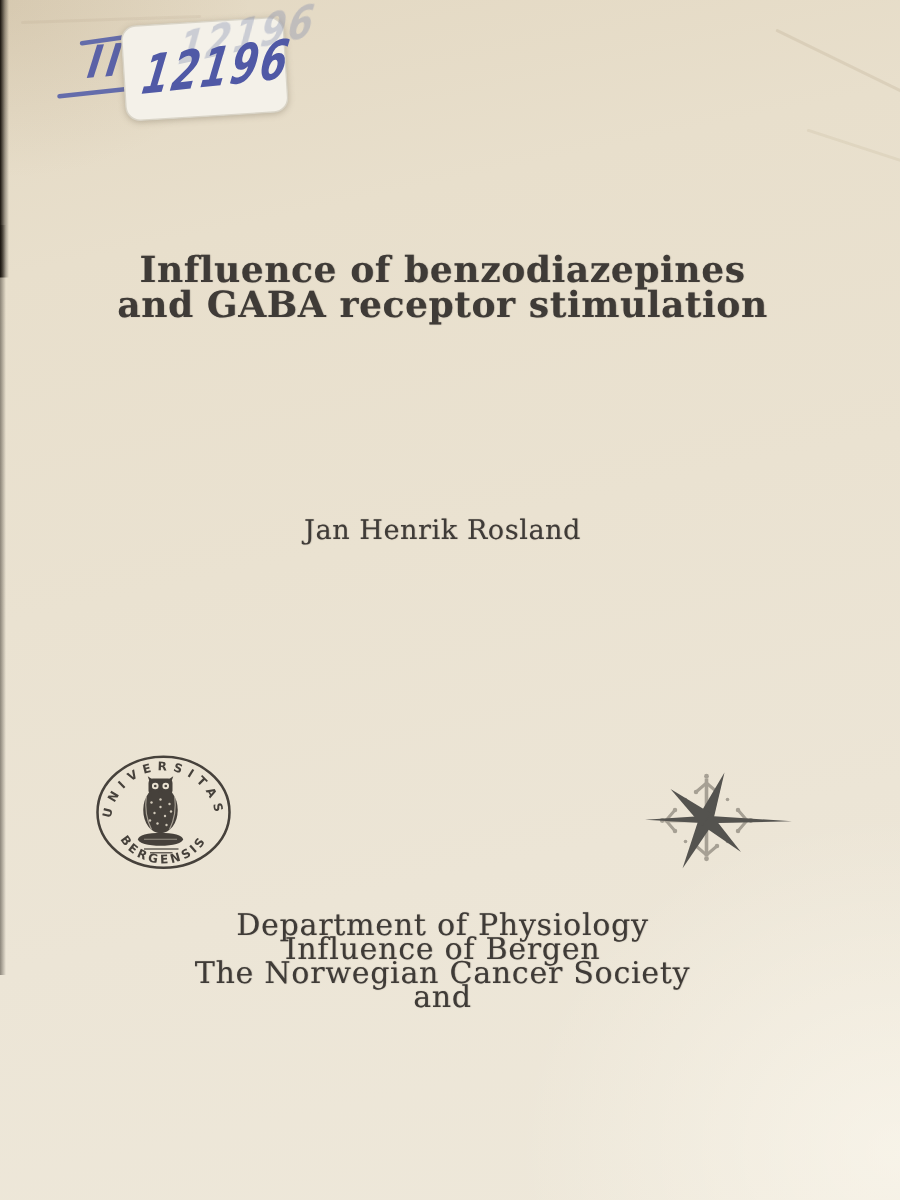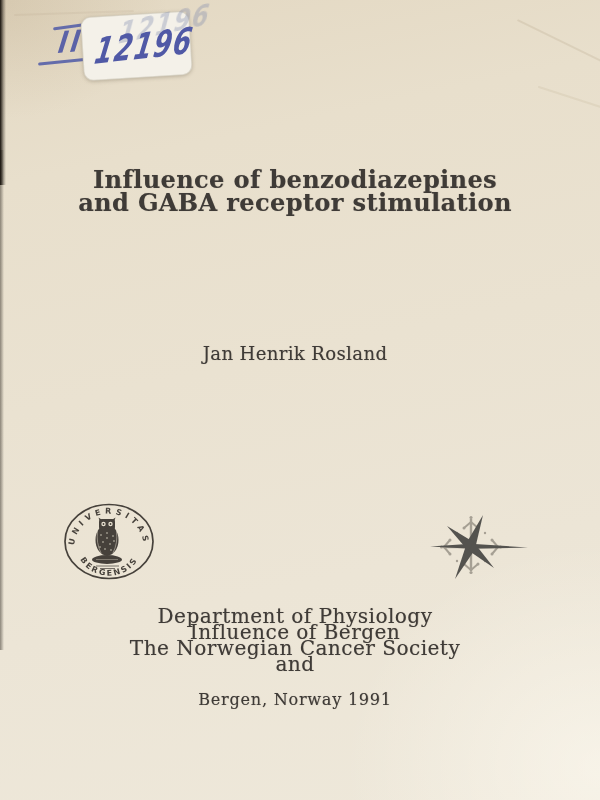--- a/index.html
+++ b/index.html
@@ -159,15 +159,14 @@
     </g>
   </svg>
 
   <div class="ink centered affil">
     <div>Department of Physiology</div>
     <div>Influence of Bergen</div>
     <div>The Norwegian Cancer Society</div>
     <div>and</div>
   </div>
 
-  <div class="ink centered imprint">Bergen, Norway 1991</div>
 
 </div>
 
 </body></html>

